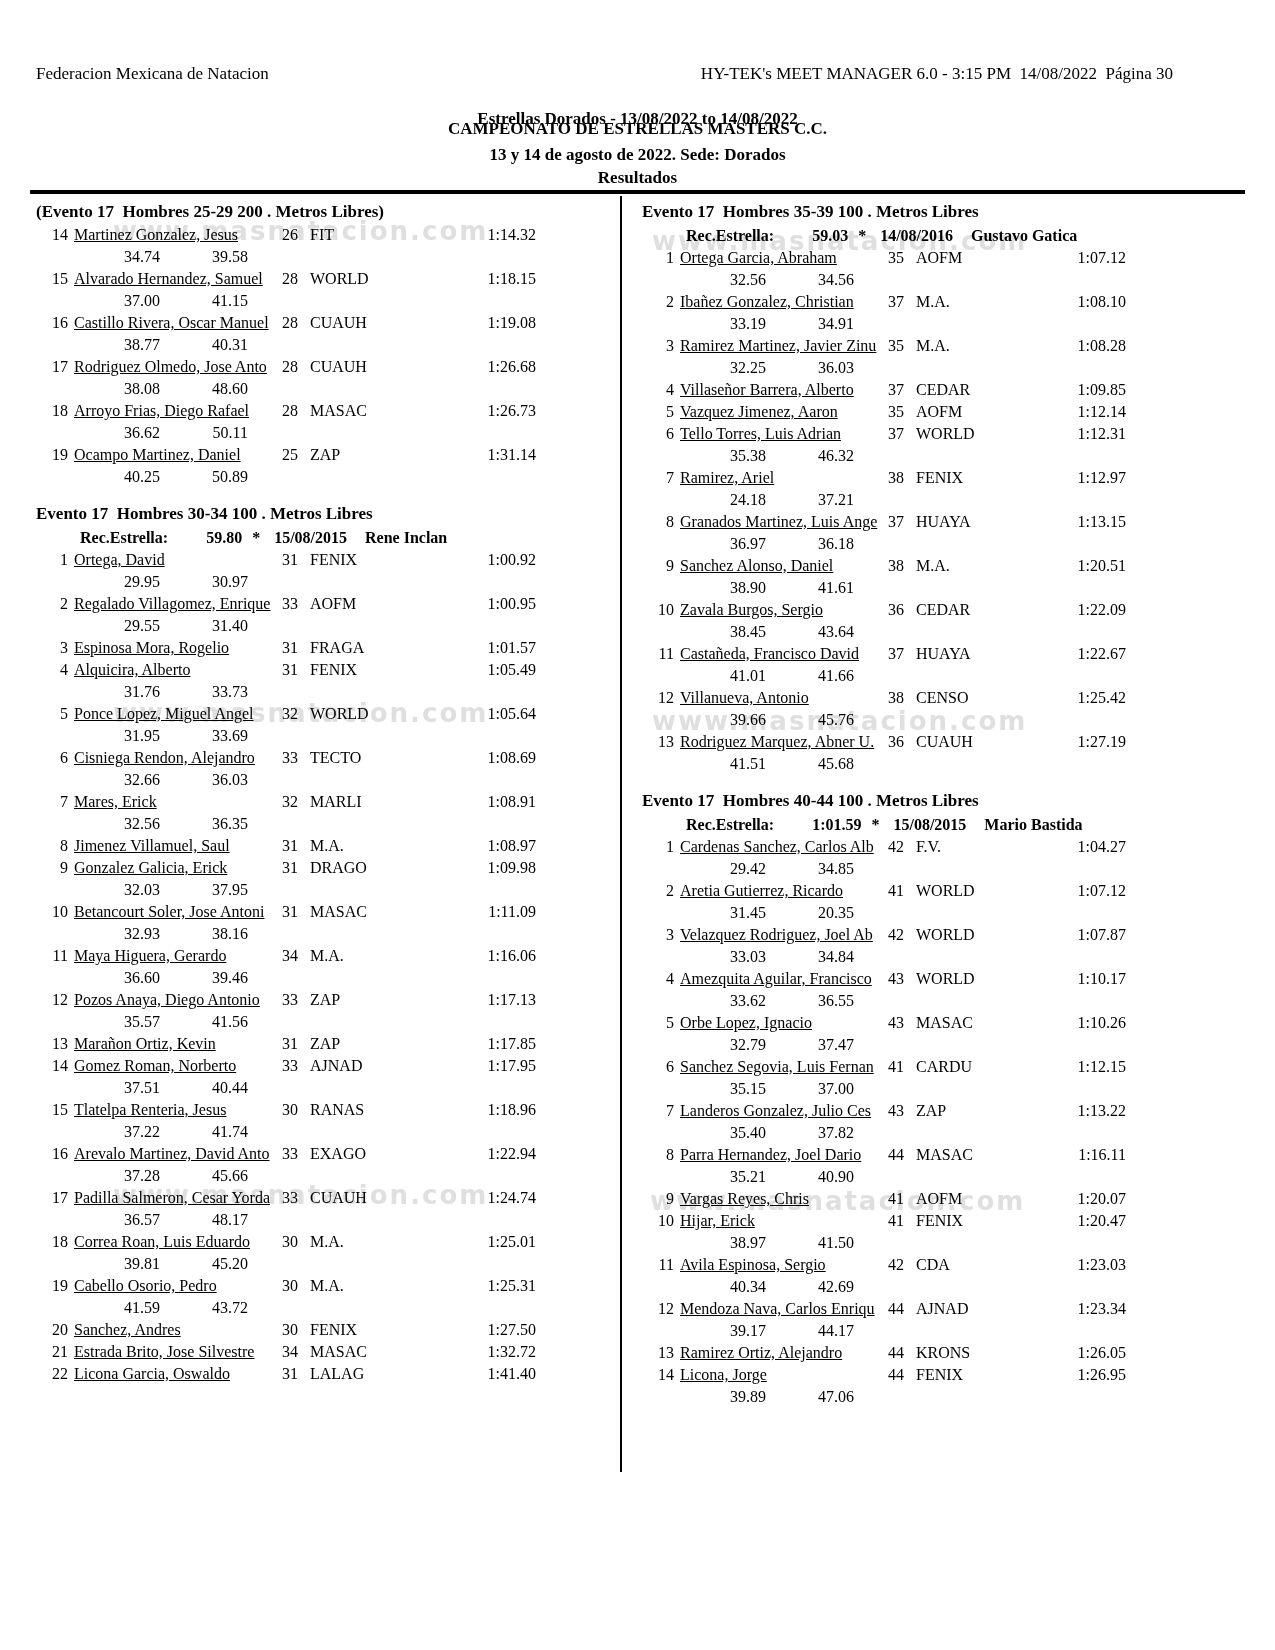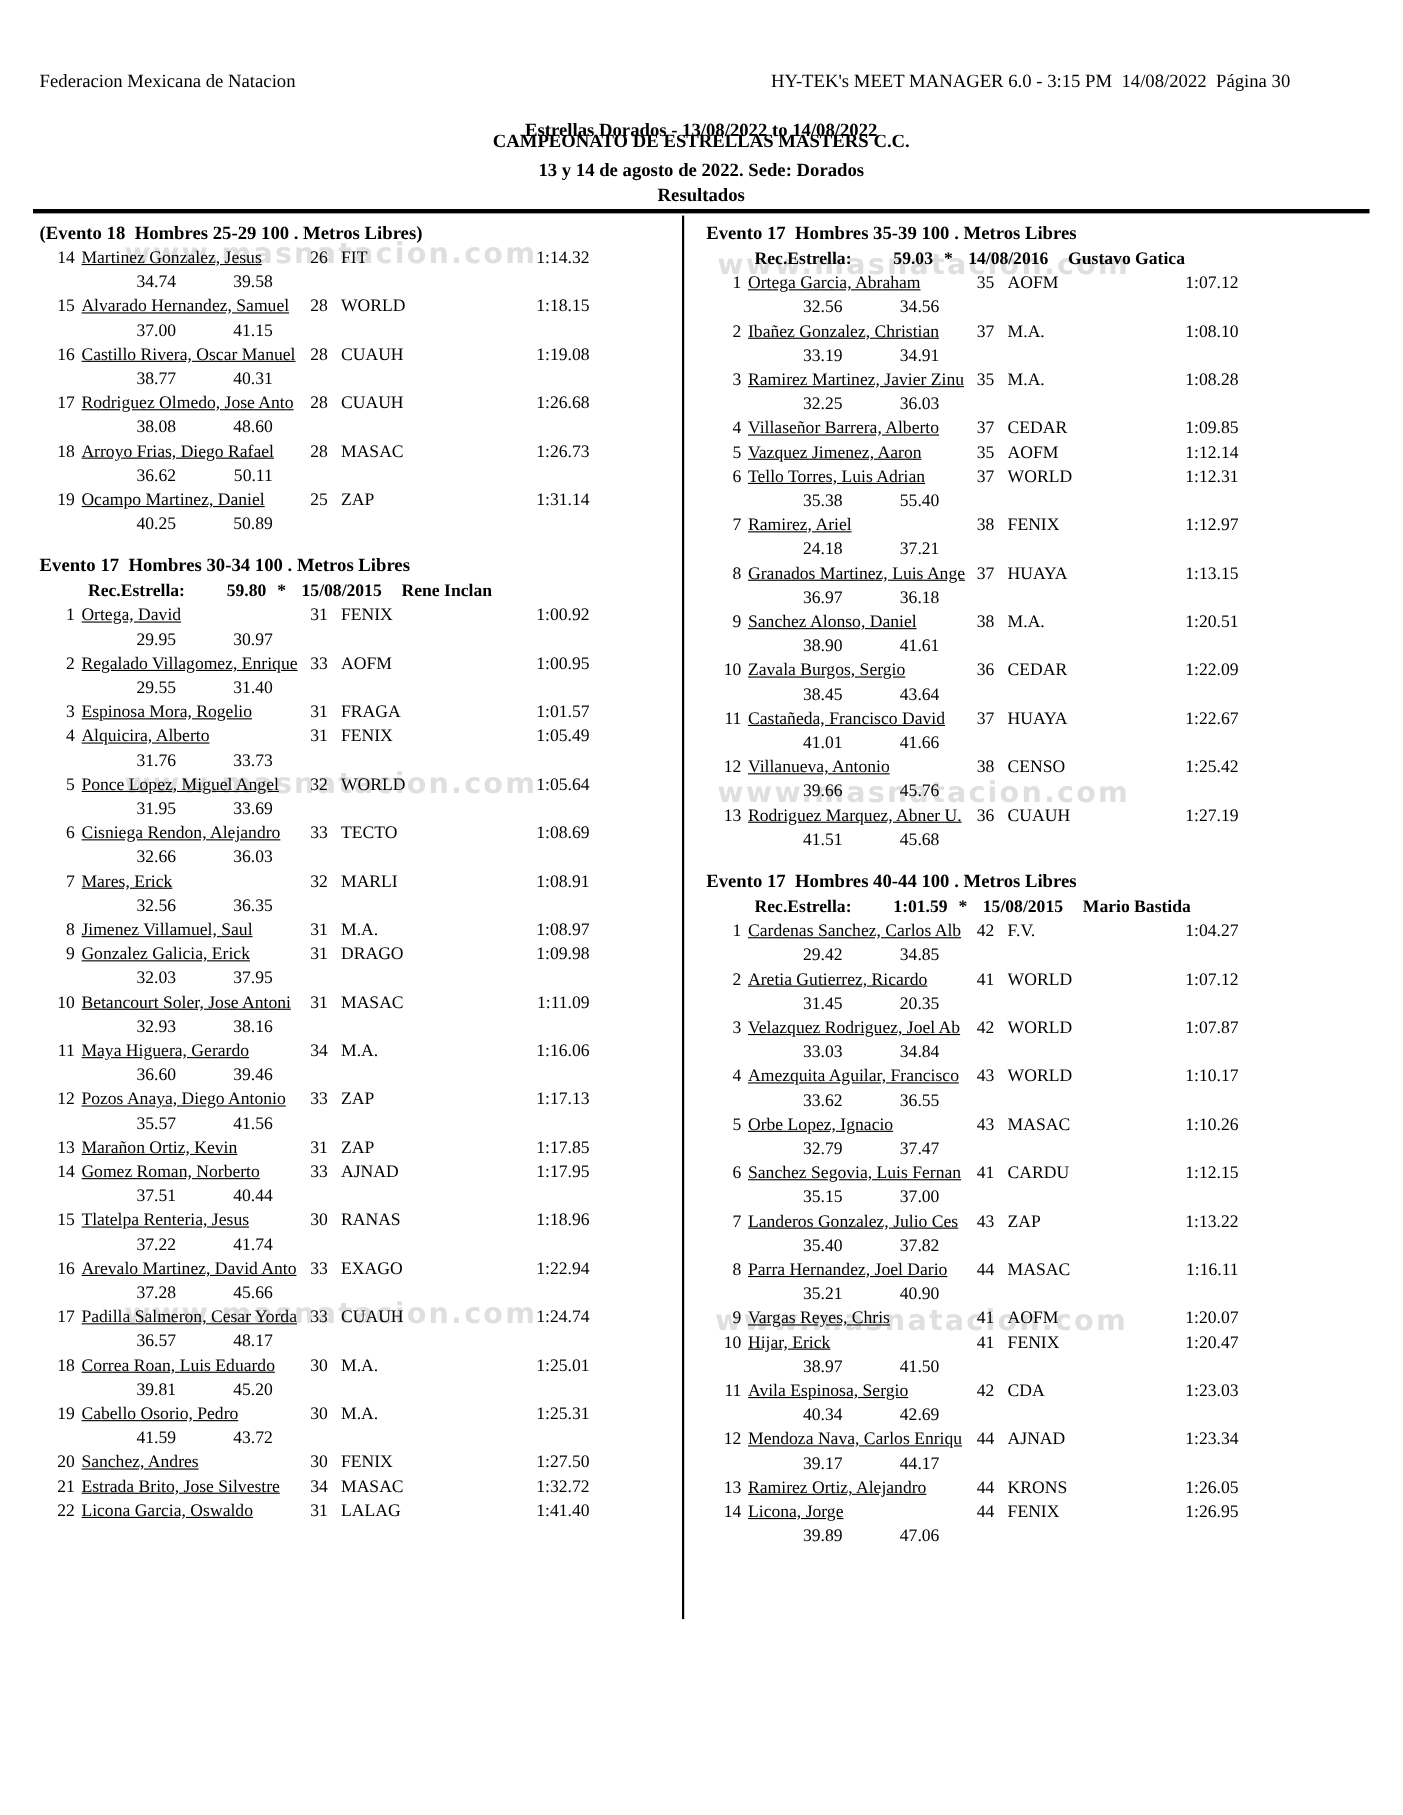--- a/index.html
+++ b/index.html
@@ -58,21 +58,21 @@
 
   <div class="c-title t1">Estrellas Dorados - 13/08/2022 to 14/08/2022</div>
   <div class="c-title t2">CAMPEONATO DE ESTRELLAS MASTERS C.C.</div>
   <div class="c-title t3">13 y 14 de agosto de 2022. Sede: Dorados</div>
   <div class="c-title t4">Resultados</div>
 
   <div class="rule"></div>
   <div class="vdiv"></div>
 
   <div class="col col-left" id="col-0">
-      <div class="event-title first">(Evento 18  Hombres 25-29 100 . Metros Libres)</div>
+      <div class="event-title first">(Evento 17  Hombres 25-29 200 . Metros Libres)</div>
       <div class="row">
         <span class="place">14</span>
         <span class="name">Martinez Gonzalez, Jesus</span>
         <span class="age">26</span>
         <span class="team">FIT</span>
         <span class="time">1:14.32</span>
       </div>
       <div class="splits">
         <span class="s1">34.74</span>
         <span class="s2">39.58</span>
@@ -405,21 +405,21 @@
       </div>
       <div class="row">
         <span class="place">6</span>
         <span class="name">Tello Torres, Luis Adrian</span>
         <span class="age">37</span>
         <span class="team">WORLD</span>
         <span class="time">1:12.31</span>
       </div>
       <div class="splits">
         <span class="s1">35.38</span>
-        <span class="s2">55.40</span>
+        <span class="s2">46.32</span>
       </div>
       <div class="row">
         <span class="place">7</span>
         <span class="name">Ramirez, Ariel</span>
         <span class="age">38</span>
         <span class="team">FENIX</span>
         <span class="time">1:12.97</span>
       </div>
       <div class="splits">
         <span class="s1">24.18</span>

